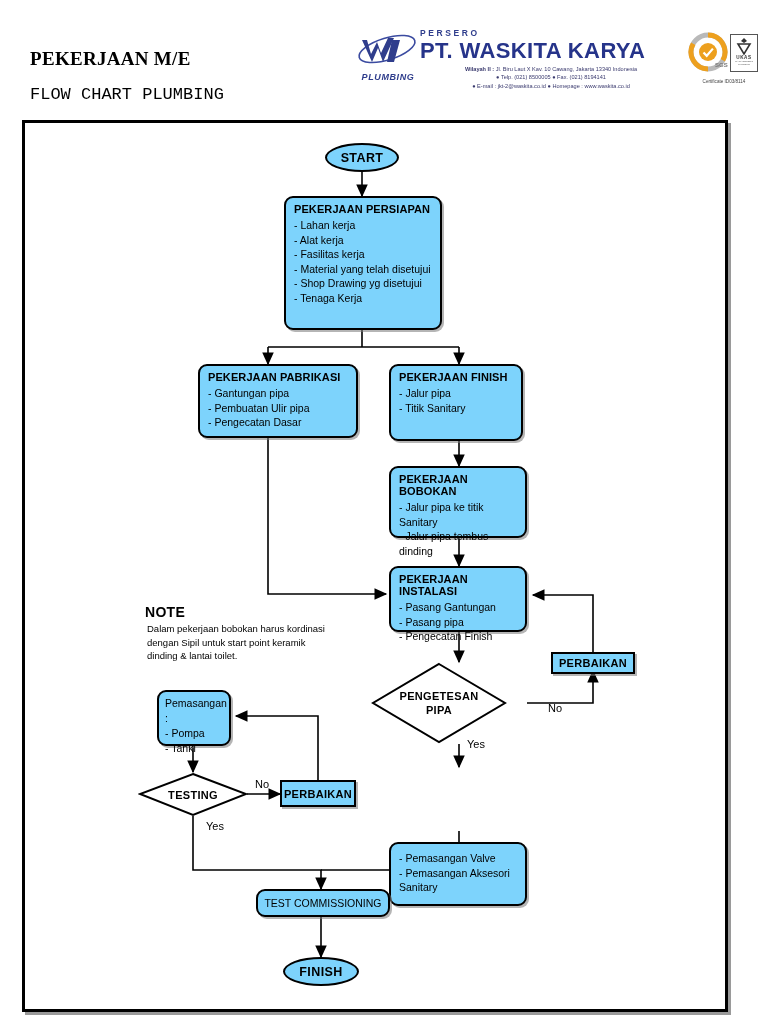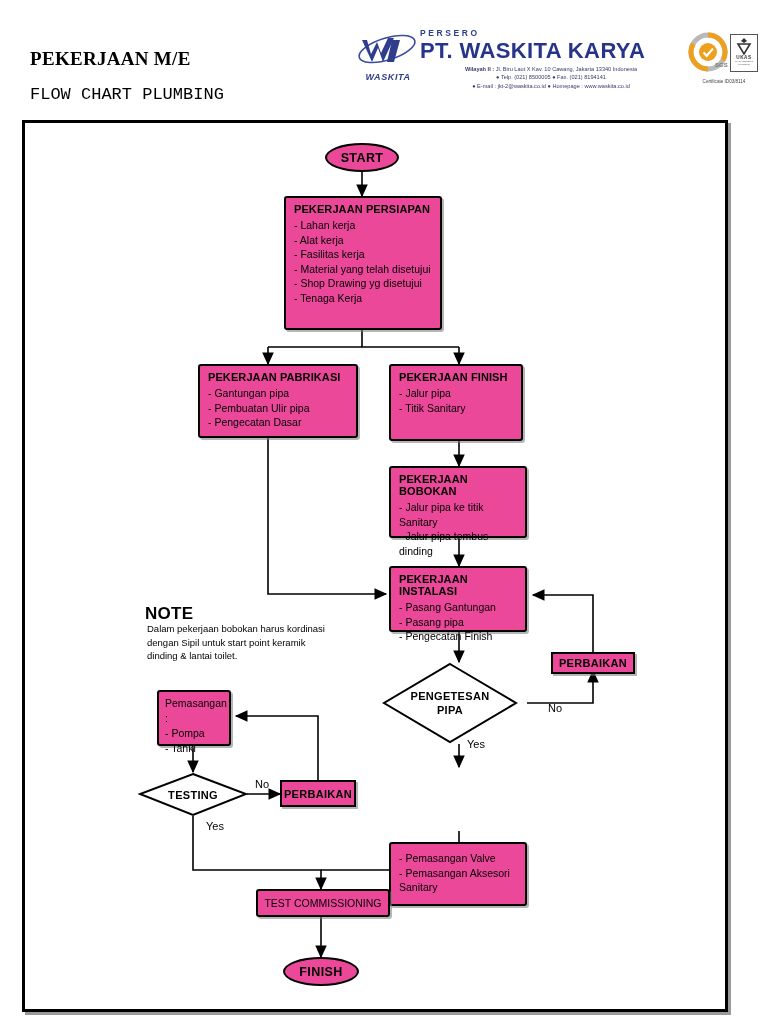--- a/index.html
+++ b/index.html
@@ -38,58 +38,58 @@
   .cert-cap{position:absolute;left:0;top:47px;width:72px;text-align:center;font-size:4.6px;color:#444;}
 
   
   #frame{position:absolute;left:22px;top:120px;width:700px;height:886px;
          border:3px solid #000;background:#fff;box-shadow:3px 3px 0 #9a9a9a;}
 
   
   #canvas{position:absolute;left:0;top:0;width:768px;height:1024px;pointer-events:none;}
 
   
-  .node{position:absolute;box-sizing:border-box;background:#ec4899;}
+  .node{position:absolute;box-sizing:border-box;background:#7dd3fc;}
   .term{border:2px solid #000;border-radius:50%;display:flex;align-items:center;
         justify-content:center;font-size:12.5px;font-weight:bold;letter-spacing:.4px;}
-  .proc{border:2px solid #000;border-radius:3px;box-shadow:2px 2px 0 rgba(120,120,120,.55);}
+  .proc{border:2px solid #000;border-radius:9px;box-shadow:2px 2px 0 rgba(120,120,120,.55);}
   .proc-sq{border:2px solid #000;box-shadow:2px 2px 0 rgba(120,120,120,.55);
            display:flex;align-items:center;justify-content:center;}
   .hdr{font-size:11px;font-weight:bold;letter-spacing:.1px;margin:5px 0 3px 8px;color:#000;}
   .li{font-size:10.5px;line-height:14.5px;margin-left:8px;color:#000;}
   .plain{font-size:10.5px;line-height:15px;color:#000;}
   .sqlabel{font-size:11px;font-weight:bold;letter-spacing:.3px;}
 
   .diamond-wrap{position:absolute;}
   .diamond-wrap svg{position:absolute;left:0;top:0;}
   .diamond-txt{position:absolute;left:0;top:0;width:100%;height:100%;display:flex;
                flex-direction:column;align-items:center;justify-content:center;
                font-size:11px;font-weight:bold;letter-spacing:.3px;line-height:14px;}
 
   .edge-label{position:absolute;font-size:11px;color:#000;}
 
   
-  #note-title{position:absolute;font-size:17px;font-weight:bold;letter-spacing:.3px;}
+  #note-title{position:absolute;font-size:14px;font-weight:bold;letter-spacing:.3px;}
   #note-body{position:absolute;font-size:9.5px;line-height:13.5px;color:#000;width:185px;}
 </style>
 </head>
 <body>
 
 <div id="header">
 
   <div class="doc-title">PEKERJAAN M/E</div>
   <div class="doc-subtitle">FLOW CHART PLUMBING</div>
 
   <div id="logo-block">
     <svg class="logo-mark" viewBox="0 0 62 38">
       <ellipse cx="31" cy="17" rx="29" ry="11" fill="none" stroke="#3b4ba0" stroke-width="1.6" transform="rotate(-17 31 17)"></ellipse>
       <path d="M6 8 L16 30 L22 16 L27 30 L38 6 L32 6 L25 21 L21 10 L15 22 L11 8 Z" fill="#2f3d8c"></path>
       <path d="M36 8 L44 8 L38 30 L31 30 Z" fill="#2f3d8c"></path>
     </svg>
-    <div class="logo-word">WASKITA</div>
+    <div class="logo-word">PLUMBING</div>
   </div>
 
   <div id="company-block">
     <div class="persero">PERSERO</div>
     <div class="company-name">PT. WASKITA KARYA</div>
     <div class="addr">
       <div><span class="lbl">Wilayah II :</span><span> Jl. Biru Laut X Kav. 10 Cawang, Jakarta 13340 Indonesia</span></div>
       <div>● Telp. (021) 8500005 ● Fax. (021) 8194141</div>
       <div>● E-mail : jkt-2@waskita.co.id ● Homepage : www.waskita.co.id</div>
     </div>
@@ -196,21 +196,21 @@
   <div class="li">- Jalur pipa tembus dinding</div>
 </div>
 
 <div class="node proc" style="left:389px;top:566px;width:138px;height:66px;">
   <div class="hdr">PEKERJAAN INSTALASI</div>
   <div class="li">- Pasang Gantungan</div>
   <div class="li">- Pasang pipa</div>
   <div class="li">- Pengecatan Finish</div>
 </div>
 
-<div class="diamond-wrap" style="left:382px;top:662px;width:136px;height:82px;">
+<div class="diamond-wrap" style="left:371px;top:662px;width:136px;height:82px;">
   <svg width="136" height="82">
     <polygon points="68,2 134,41 68,80 2,41" fill="#fff" stroke="#000" stroke-width="2"></polygon>
   </svg>
   <div class="diamond-txt">
     <div>PENGETESAN</div>
     <div>PIPA</div>
   </div>
 </div>
 
 <div class="node proc-sq" style="left:551px;top:652px;width:84px;height:22px;">

